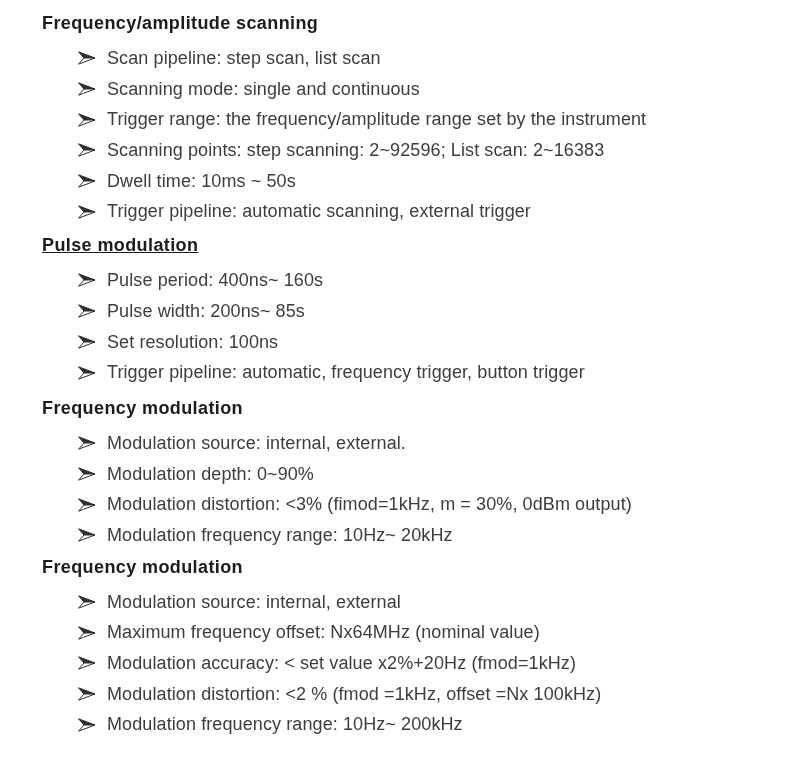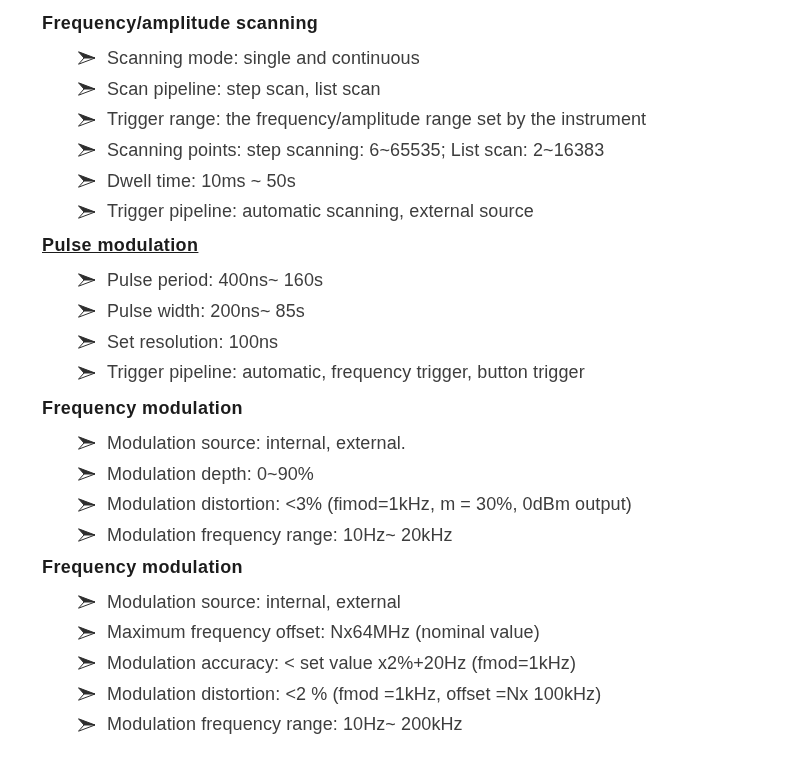--- a/index.html
+++ b/index.html
@@ -64,71 +64,71 @@
   <section class="section">
     <h2 class="section-title">Frequency/amplitude scanning</h2>
     <ul class="bullet-list">
   <li class="bullet-item">
     <span class="bullet">
       <svg width="18" height="14" viewBox="0 0 18 14" aria-hidden="true">
         <polygon points="0.5,0.8 17,7 6,7" fill="#2e2e2e" stroke="#2e2e2e" stroke-width="1" stroke-linejoin="round"></polygon>
         <polygon points="6,7 17,7 0.5,13.2" fill="#ffffff" stroke="#2e2e2e" stroke-width="1" stroke-linejoin="round"></polygon>
       </svg>
     </span>
+    <span class="item-text">Scan pipeline: step scan, list scan</span>
+  </li>
+
+  <li class="bullet-item">
+    <span class="bullet">
+      <svg width="18" height="14" viewBox="0 0 18 14" aria-hidden="true">
+        <polygon points="0.5,0.8 17,7 6,7" fill="#2e2e2e" stroke="#2e2e2e" stroke-width="1" stroke-linejoin="round"></polygon>
+        <polygon points="6,7 17,7 0.5,13.2" fill="#ffffff" stroke="#2e2e2e" stroke-width="1" stroke-linejoin="round"></polygon>
+      </svg>
+    </span>
     <span class="item-text">Scanning mode: single and continuous</span>
   </li>
 
   <li class="bullet-item">
     <span class="bullet">
       <svg width="18" height="14" viewBox="0 0 18 14" aria-hidden="true">
         <polygon points="0.5,0.8 17,7 6,7" fill="#2e2e2e" stroke="#2e2e2e" stroke-width="1" stroke-linejoin="round"></polygon>
         <polygon points="6,7 17,7 0.5,13.2" fill="#ffffff" stroke="#2e2e2e" stroke-width="1" stroke-linejoin="round"></polygon>
       </svg>
     </span>
-    <span class="item-text">Scan pipeline: step scan, list scan</span>
-  </li>
-
-  <li class="bullet-item">
-    <span class="bullet">
-      <svg width="18" height="14" viewBox="0 0 18 14" aria-hidden="true">
-        <polygon points="0.5,0.8 17,7 6,7" fill="#2e2e2e" stroke="#2e2e2e" stroke-width="1" stroke-linejoin="round"></polygon>
-        <polygon points="6,7 17,7 0.5,13.2" fill="#ffffff" stroke="#2e2e2e" stroke-width="1" stroke-linejoin="round"></polygon>
-      </svg>
-    </span>
     <span class="item-text">Trigger range: the frequency/amplitude range set by the instrument</span>
   </li>
 
   <li class="bullet-item">
     <span class="bullet">
       <svg width="18" height="14" viewBox="0 0 18 14" aria-hidden="true">
         <polygon points="0.5,0.8 17,7 6,7" fill="#2e2e2e" stroke="#2e2e2e" stroke-width="1" stroke-linejoin="round"></polygon>
         <polygon points="6,7 17,7 0.5,13.2" fill="#ffffff" stroke="#2e2e2e" stroke-width="1" stroke-linejoin="round"></polygon>
       </svg>
     </span>
-    <span class="item-text">Scanning points: step scanning: 6~65535; List scan: 2~16383</span>
+    <span class="item-text">Scanning points: step scanning: 2~92596; List scan: 2~16383</span>
   </li>
 
   <li class="bullet-item">
     <span class="bullet">
       <svg width="18" height="14" viewBox="0 0 18 14" aria-hidden="true">
         <polygon points="0.5,0.8 17,7 6,7" fill="#2e2e2e" stroke="#2e2e2e" stroke-width="1" stroke-linejoin="round"></polygon>
         <polygon points="6,7 17,7 0.5,13.2" fill="#ffffff" stroke="#2e2e2e" stroke-width="1" stroke-linejoin="round"></polygon>
       </svg>
     </span>
     <span class="item-text">Dwell time: 10ms ~ 50s</span>
   </li>
 
   <li class="bullet-item">
     <span class="bullet">
       <svg width="18" height="14" viewBox="0 0 18 14" aria-hidden="true">
         <polygon points="0.5,0.8 17,7 6,7" fill="#2e2e2e" stroke="#2e2e2e" stroke-width="1" stroke-linejoin="round"></polygon>
         <polygon points="6,7 17,7 0.5,13.2" fill="#ffffff" stroke="#2e2e2e" stroke-width="1" stroke-linejoin="round"></polygon>
       </svg>
     </span>
-    <span class="item-text">Trigger pipeline: automatic scanning, external source</span>
+    <span class="item-text">Trigger pipeline: automatic scanning, external trigger</span>
   </li>
 </ul>
   </section>
 
   <section class="section">
     <h2 class="section-title">Pulse modulation</h2>
     <ul class="bullet-list">
   <li class="bullet-item">
     <span class="bullet">
       <svg width="18" height="14" viewBox="0 0 18 14" aria-hidden="true">

